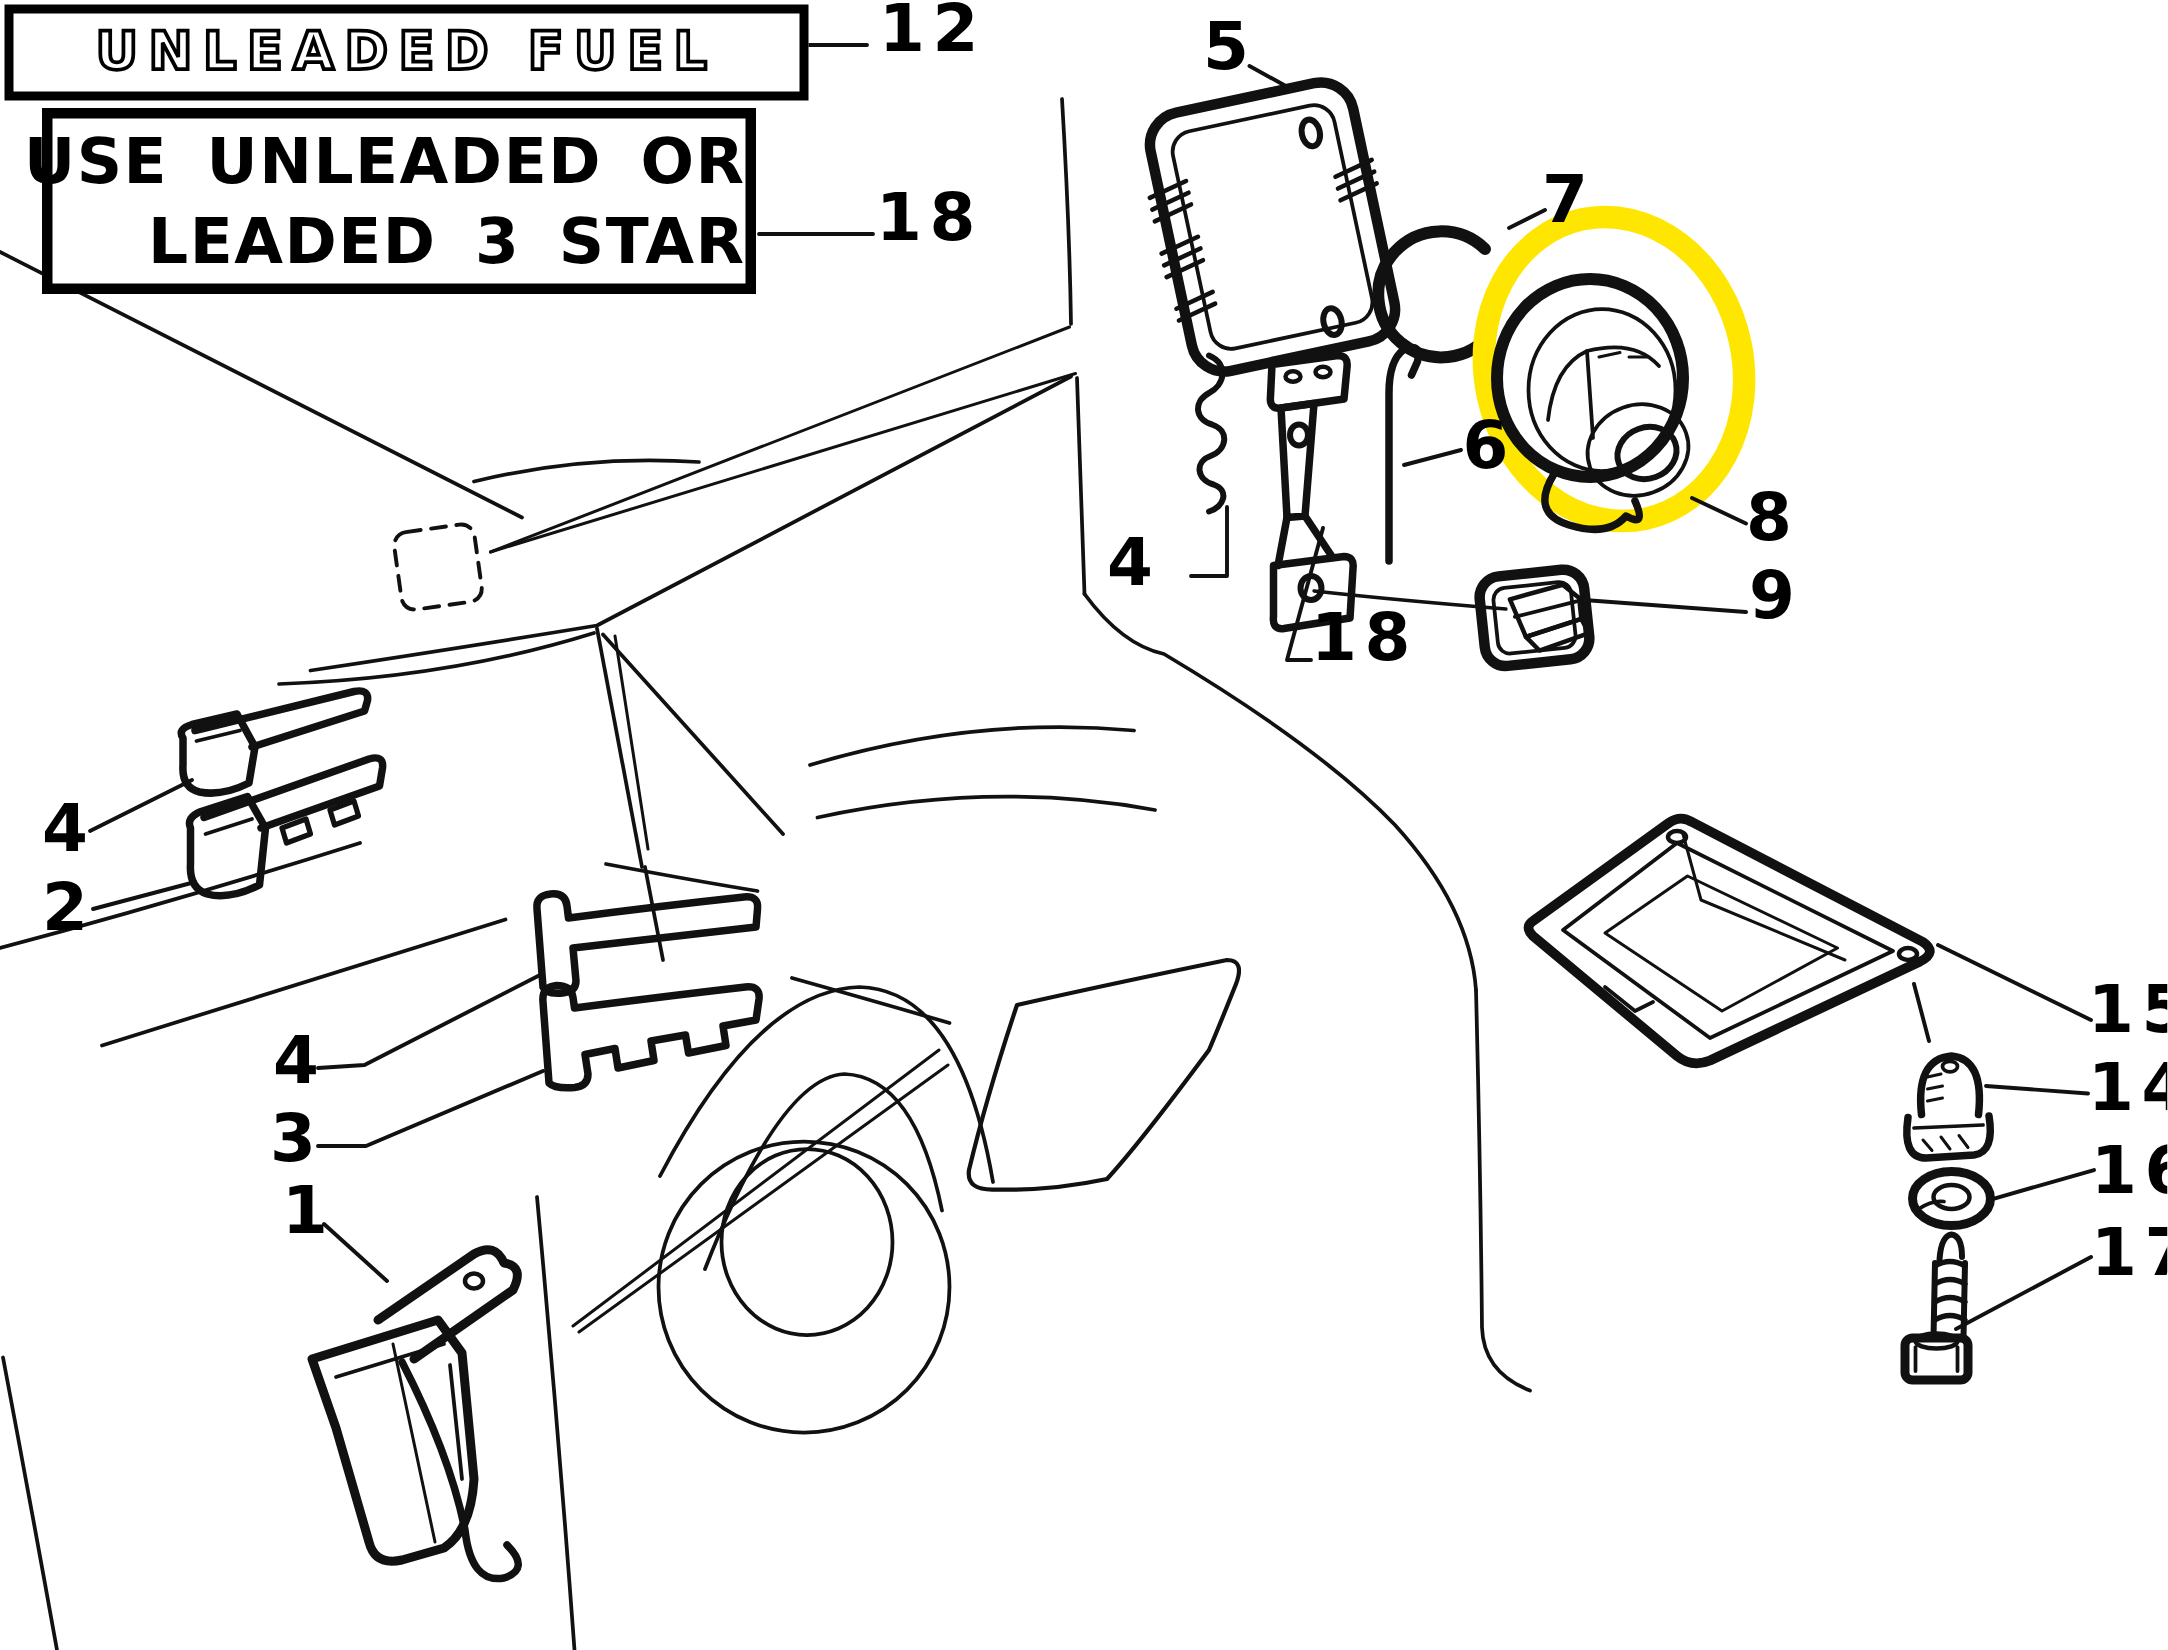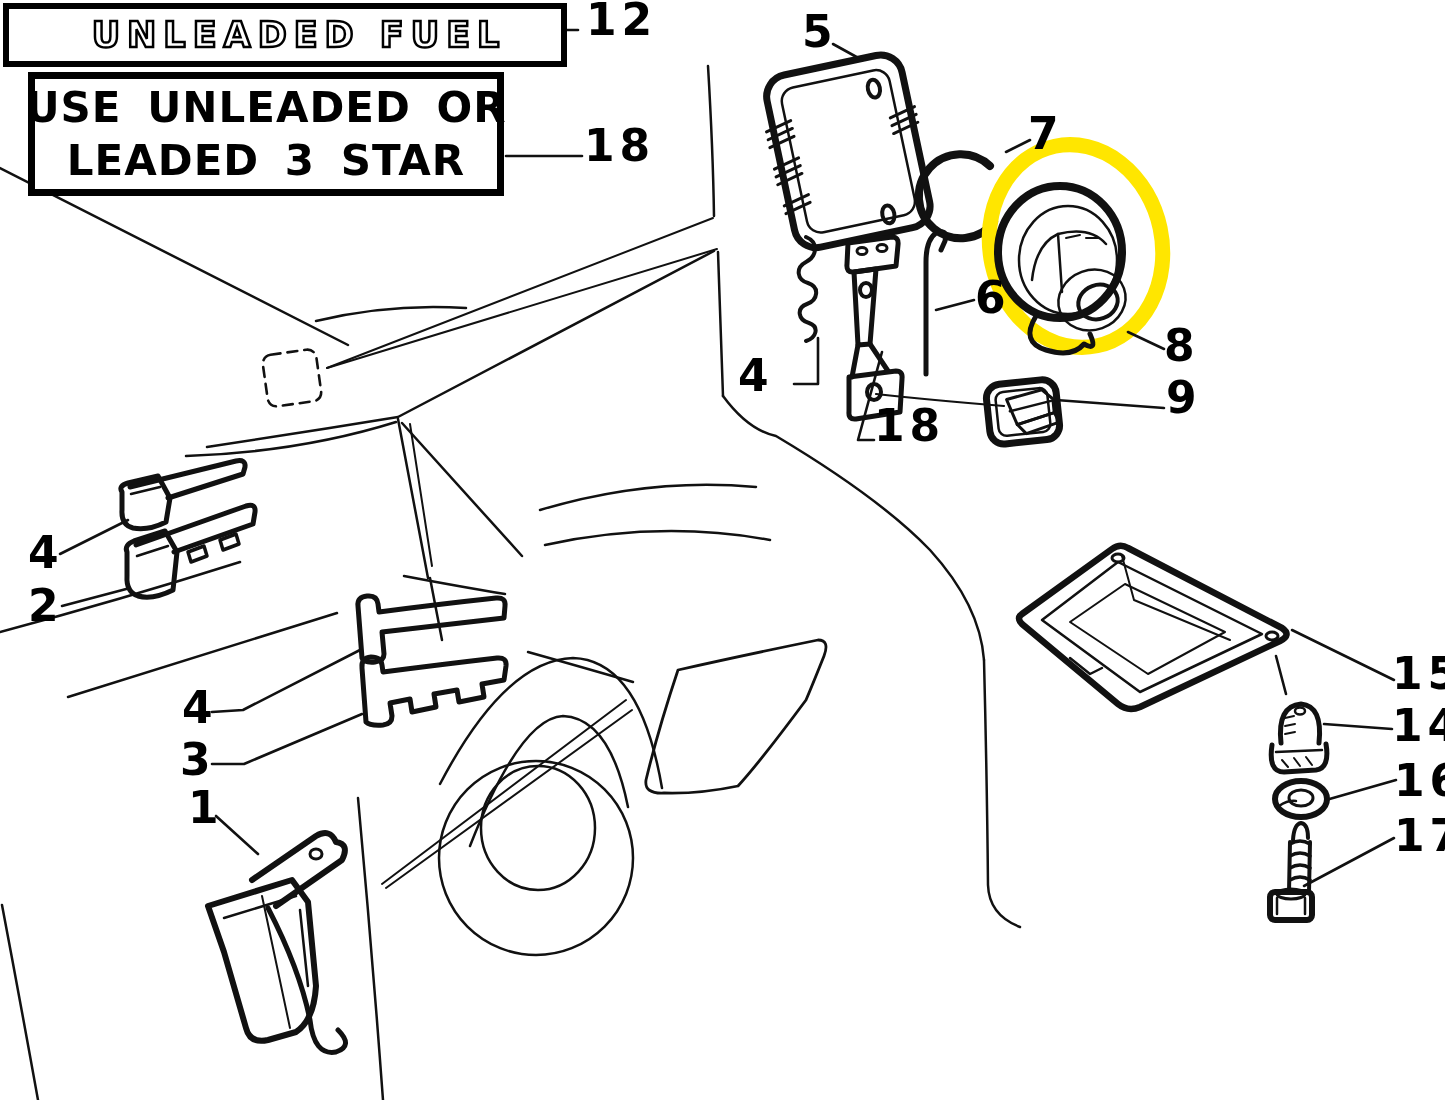--- a/index.html
+++ b/index.html
@@ -2,25 +2,25 @@
 <html><head>
 <meta charset="utf-8">
 <style>
   html,body{margin:0;padding:0;background:#fff;}
   .stage{position:relative;width:1445px;height:1100px;background:#ffffff;overflow:hidden;
          font-family:"DejaVu Sans","Liberation Sans",sans-serif;}
   svg{position:absolute;left:0;top:0;}
   .callout{position:absolute;font-size:44px;font-weight:bold;color:#000;line-height:1;
            letter-spacing:5px;white-space:nowrap;}
   .badge{position:absolute;left:3px;top:3px;width:524px;height:52px;border:6px solid #000;
-         background:#fff;display:flex;align-items:center;justify-content:center;padding-left:28px;}
+         background:#fff;display:flex;align-items:center;justify-content:center;}
   .badge-text{font-size:35px;font-weight:800;letter-spacing:7px;color:#fff;
               -webkit-text-stroke:2.5px #000;text-shadow:0 0 1px #000;white-space:nowrap;}
   .sticker{position:absolute;left:28px;top:72px;width:462px;height:110px;border:7px solid #000;
-           background:#fff;display:flex;flex-direction:column;align-items:center;justify-content:center;}
+           background:#fff;display:flex;flex-direction:column;align-items:flex-end;justify-content:center;}
   .sticker-line{font-size:42px;font-weight:800;color:#000;line-height:53px;letter-spacing:1px;
                 word-spacing:10px;white-space:nowrap;}
 </style>
 </head>
 <body>
 
 <div class="stage">
 
 <svg width="1445" height="1100" viewBox="0 0 1445 1100">
   <g fill="none" stroke="#111" stroke-linecap="round" stroke-linejoin="round">

